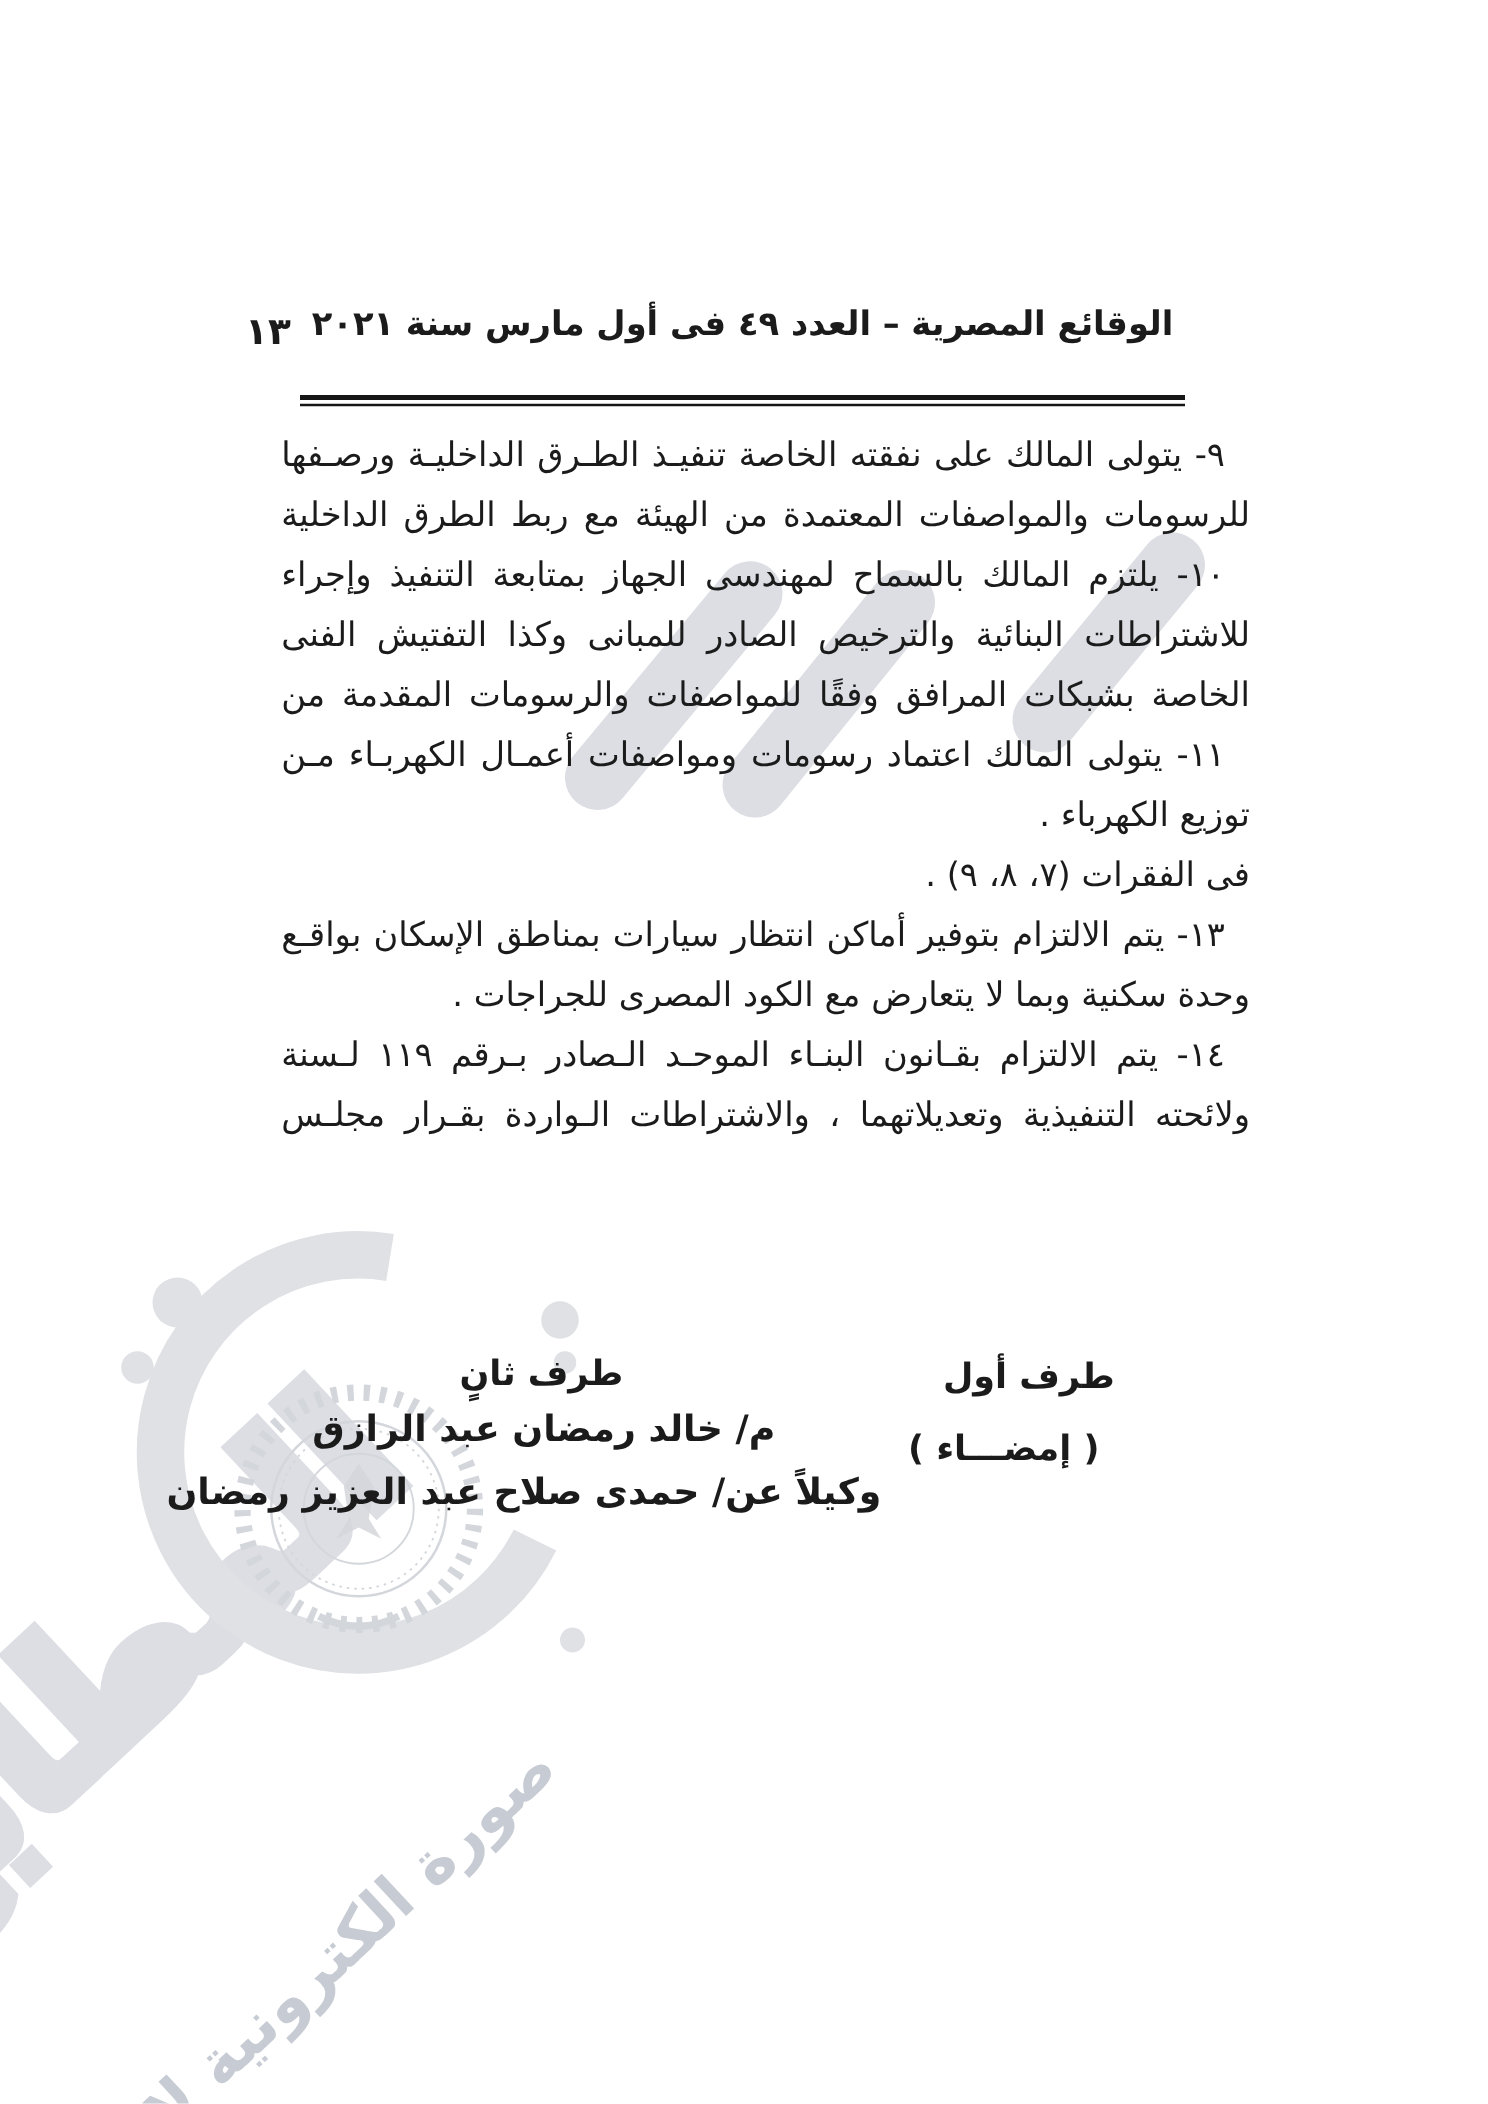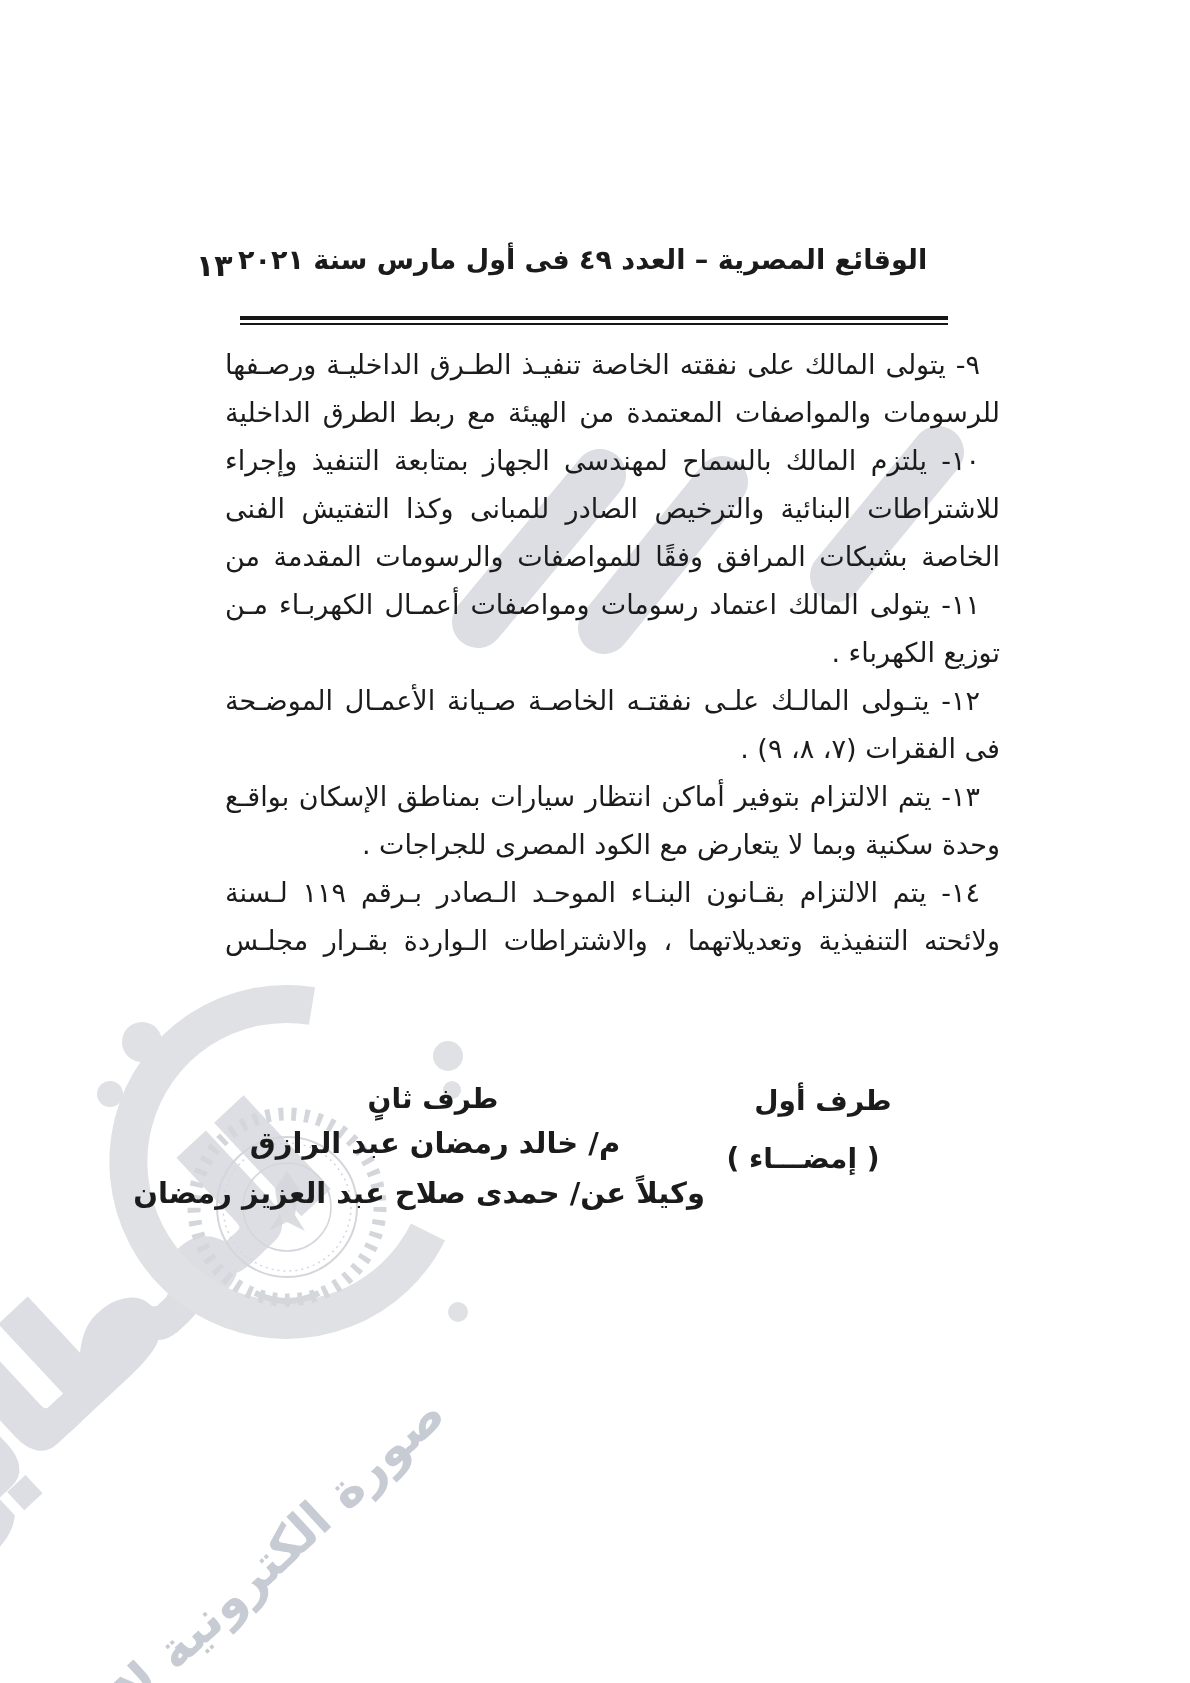--- a/index.html
+++ b/index.html
@@ -11,21 +11,21 @@
     font-family:"DejaVu Sans", sans-serif;
     color:#1b1b1b;
     direction:rtl;
   }
   
   .wm{position:absolute;inset:0;z-index:0;pointer-events:none;}
   
   .content{position:absolute;inset:0;z-index:1;}
   .hdr-title{
     position:absolute;top:244px;right:240px;width:712px;
-    font-size:27px;font-weight:bold;text-align:left;
+    font-size:27px;font-weight:bold;text-align:center;
     letter-spacing:0px;white-space:nowrap;
   }
   .hdr-pagenum{
     position:absolute;top:248px;left:196px;
     font-size:30px;font-weight:bold;
   }
   .hdr-rule{
     position:absolute;top:316px;left:240px;width:708px;height:3px;
     border-top:4px solid #161616;border-bottom:2px solid #161616;
   }
@@ -95,21 +95,20 @@
 
     <div class="docbody">
 
     <div class="line first">٩- يتولى المالك على نفقته الخاصة تنفيـذ الطـرق الداخليـة ورصـفها طبقًـا</div>
         <div class="line last">للرسومات والمواصفات المعتمدة من الهيئة مع ربط الطرق الداخلية بالطرق الرئيسية .</div>
         <div class="line first">١٠- يلتزم المالك بالسماح لمهندسى الجهاز بمتابعة التنفيذ وإجراء التفتيش الفنـى</div>
         <div class="line">للاشتراطات البنائية والترخيص الصادر للمبانى وكذا التفتيش الفنى واعتمـاد العينـات</div>
         <div class="line">الخاصة بشبكات المرافق وفقًا للمواصفات والرسومات المقدمة من الشركة والمعتمـدة</div>
         <div class="line first">١١- يتولى المالك اعتماد رسومات ومواصفات أعمـال الكهربـاء مـن شـركة</div>
         <div class="line last">توزيع الكهرباء .</div>
-        <div class="line first">١٢- يتـولى المالـك علـى نفقتـه الخاصـة صـيانة الأعمـال الموضـحة</div>
         <div class="line last">فى الفقرات (٧، ٨، ٩) .</div>
         <div class="line first">١٣- يتم الالتزام بتوفير أماكن انتظار سيارات بمناطق الإسكان بواقـع سـيارة /</div>
         <div class="line last">وحدة سكنية وبما لا يتعارض مع الكود المصرى للجراجات .</div>
         <div class="line first">١٤- يتم الالتزام بقـانون البنـاء الموحـد الـصادر بـرقم ١١٩ لـسنة ٢٠٠٨</div>
         <div class="line">ولائحته التنفيذية وتعديلاتهما ، والاشتراطات الـواردة بقـرار مجلـس إدارة الهيئـة</div>
       </div>
 
     <div class="sig sig-label s-first-label">طرف أول</div>
 
     <div class="sig s-first-sign">( إمضـــاء )</div>

